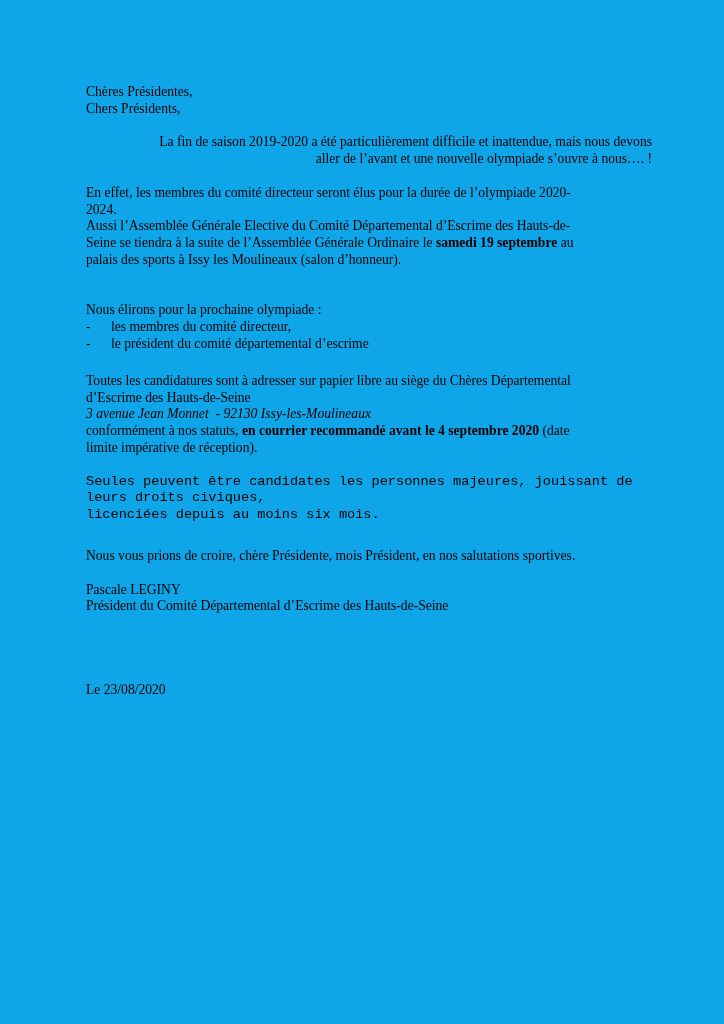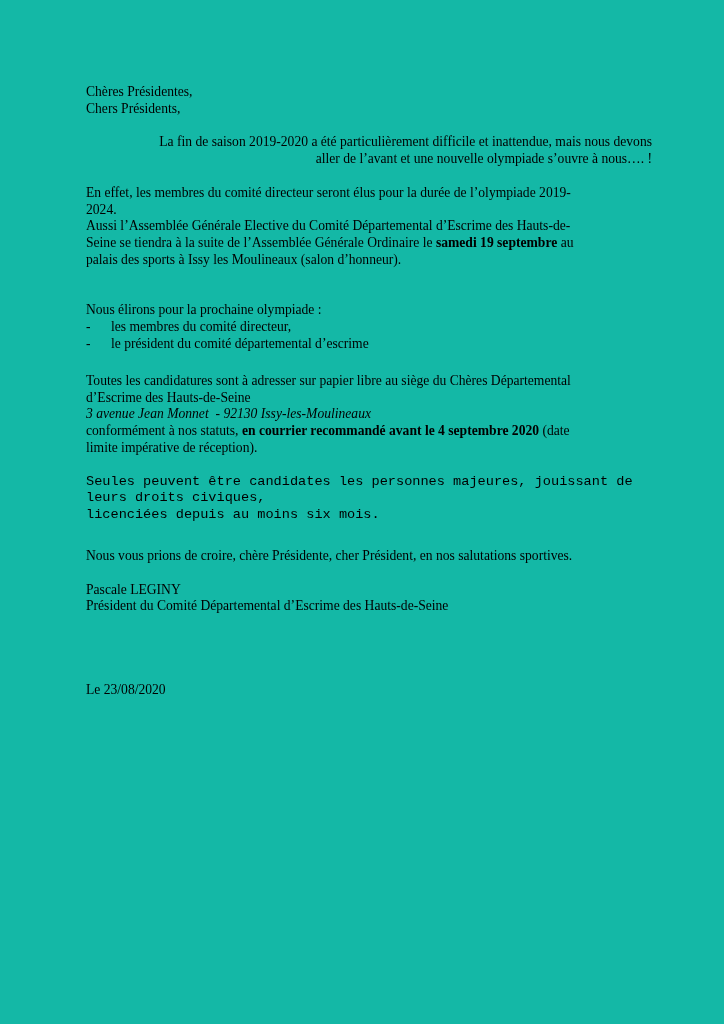--- a/index.html
+++ b/index.html
@@ -4,21 +4,21 @@
 <style>
   html, body {
     margin: 0;
     padding: 0;
     background: #ffffff;
   }
   .page {
     position: relative;
     width: 724px;
     height: 1024px;
-    background: #14b8a6;
+    background: #0ea5e9;
     overflow: hidden;
     font-family: "Liberation Serif", "DejaVu Serif", serif;
     color: #000000;
   }
   .content {
     position: absolute;
     left: 86px;
     top: 84px;
     width: 566px;
     font-size: 13.6px;
@@ -34,33 +34,33 @@
 </style>
 </head>
 <body>
 
 <div class="page">
   <div class="content">
       <p class="block" style="margin-bottom: 16.8px;"><span>Chères Présidentes,
 Chers Présidents,</span></p>
       <p class="block" style="margin-bottom: 16.8px; text-align: right;"><span>La fin de saison 2019-2020 a été particulièrement difficile et inattendue, mais nous devons
 aller de l’avant et une nouvelle olympiade s’ouvre à nous…. !</span></p>
-      <p class="block" style="margin-bottom: 33.6px;"><span>En effet, les membres du comité directeur seront élus pour la durée de l’olympiade 2019-
+      <p class="block" style="margin-bottom: 33.6px;"><span>En effet, les membres du comité directeur seront élus pour la durée de l’olympiade 2020-
 2024.
 Aussi l’Assemblée Générale Elective du Comité Départemental d’Escrime des Hauts-de-
 Seine se tiendra à la suite de l’Assemblée Générale Ordinaire le </span><span class="b">samedi 19 septembre</span><span> au
 palais des sports à Issy les Moulineaux (salon d’honneur).</span></p>
       <p class="block" style="margin-bottom: 20px;"><span>Nous élirons pour la prochaine olympiade :
 -      les membres du comité directeur,
 -      le président du comité départemental d’escrime</span></p>
       <p class="block" style="margin-bottom: 16.8px;"><span>Toutes les candidatures sont à adresser sur papier libre au siège du Chères Départemental
 d’Escrime des Hauts-de-Seine
 </span><span class="i">3 avenue Jean Monnet  - 92130 Issy-les-Moulineaux</span><span>
 conformément à nos statuts, </span><span class="b">en courrier recommandé avant le 4 septembre 2020</span><span> (date
 limite impérative de réception).</span></p>
       <p class="block" style="margin-bottom: 24px; font-family: Liberation Mono, monospace;"><span>Seules peuvent être candidates les personnes majeures, jouissant de leurs droits civiques,
 licenciées depuis au moins six mois.</span></p>
-      <p class="block" style="margin-bottom: 16.8px;"><span>Nous vous prions de croire, chère Présidente, cher Président, en nos salutations sportives.</span></p>
+      <p class="block" style="margin-bottom: 16.8px;"><span>Nous vous prions de croire, chère Présidente, mois Président, en nos salutations sportives.</span></p>
       <p class="block" style="margin-bottom: 67.2px;"><span>Pascale LEGINY
 Président du Comité Départemental d’Escrime des Hauts-de-Seine</span></p>
       <p class="block" style="margin-bottom: 0px;"><span>Le 23/08/2020</span></p>
     </div>
 </div>
 
 </body></html>

